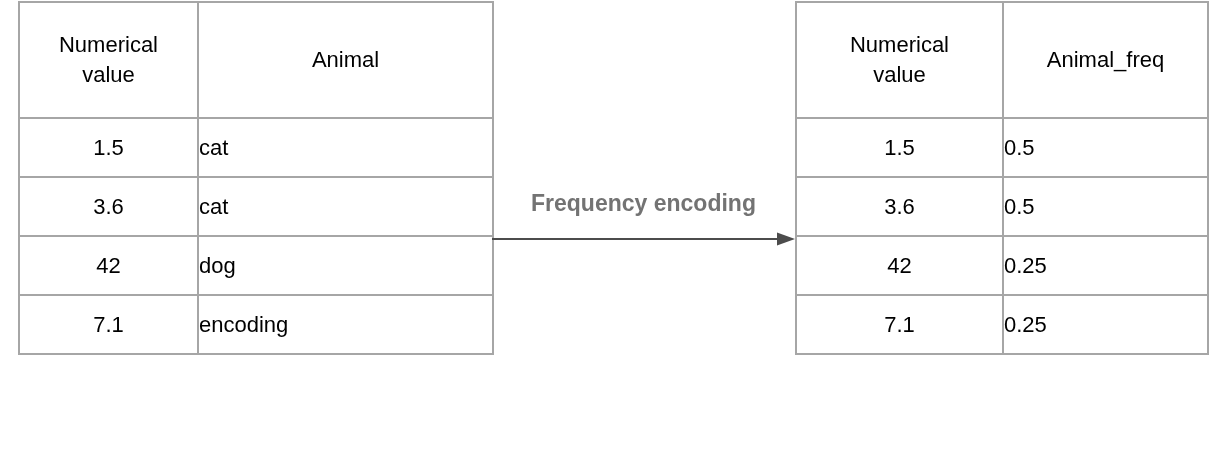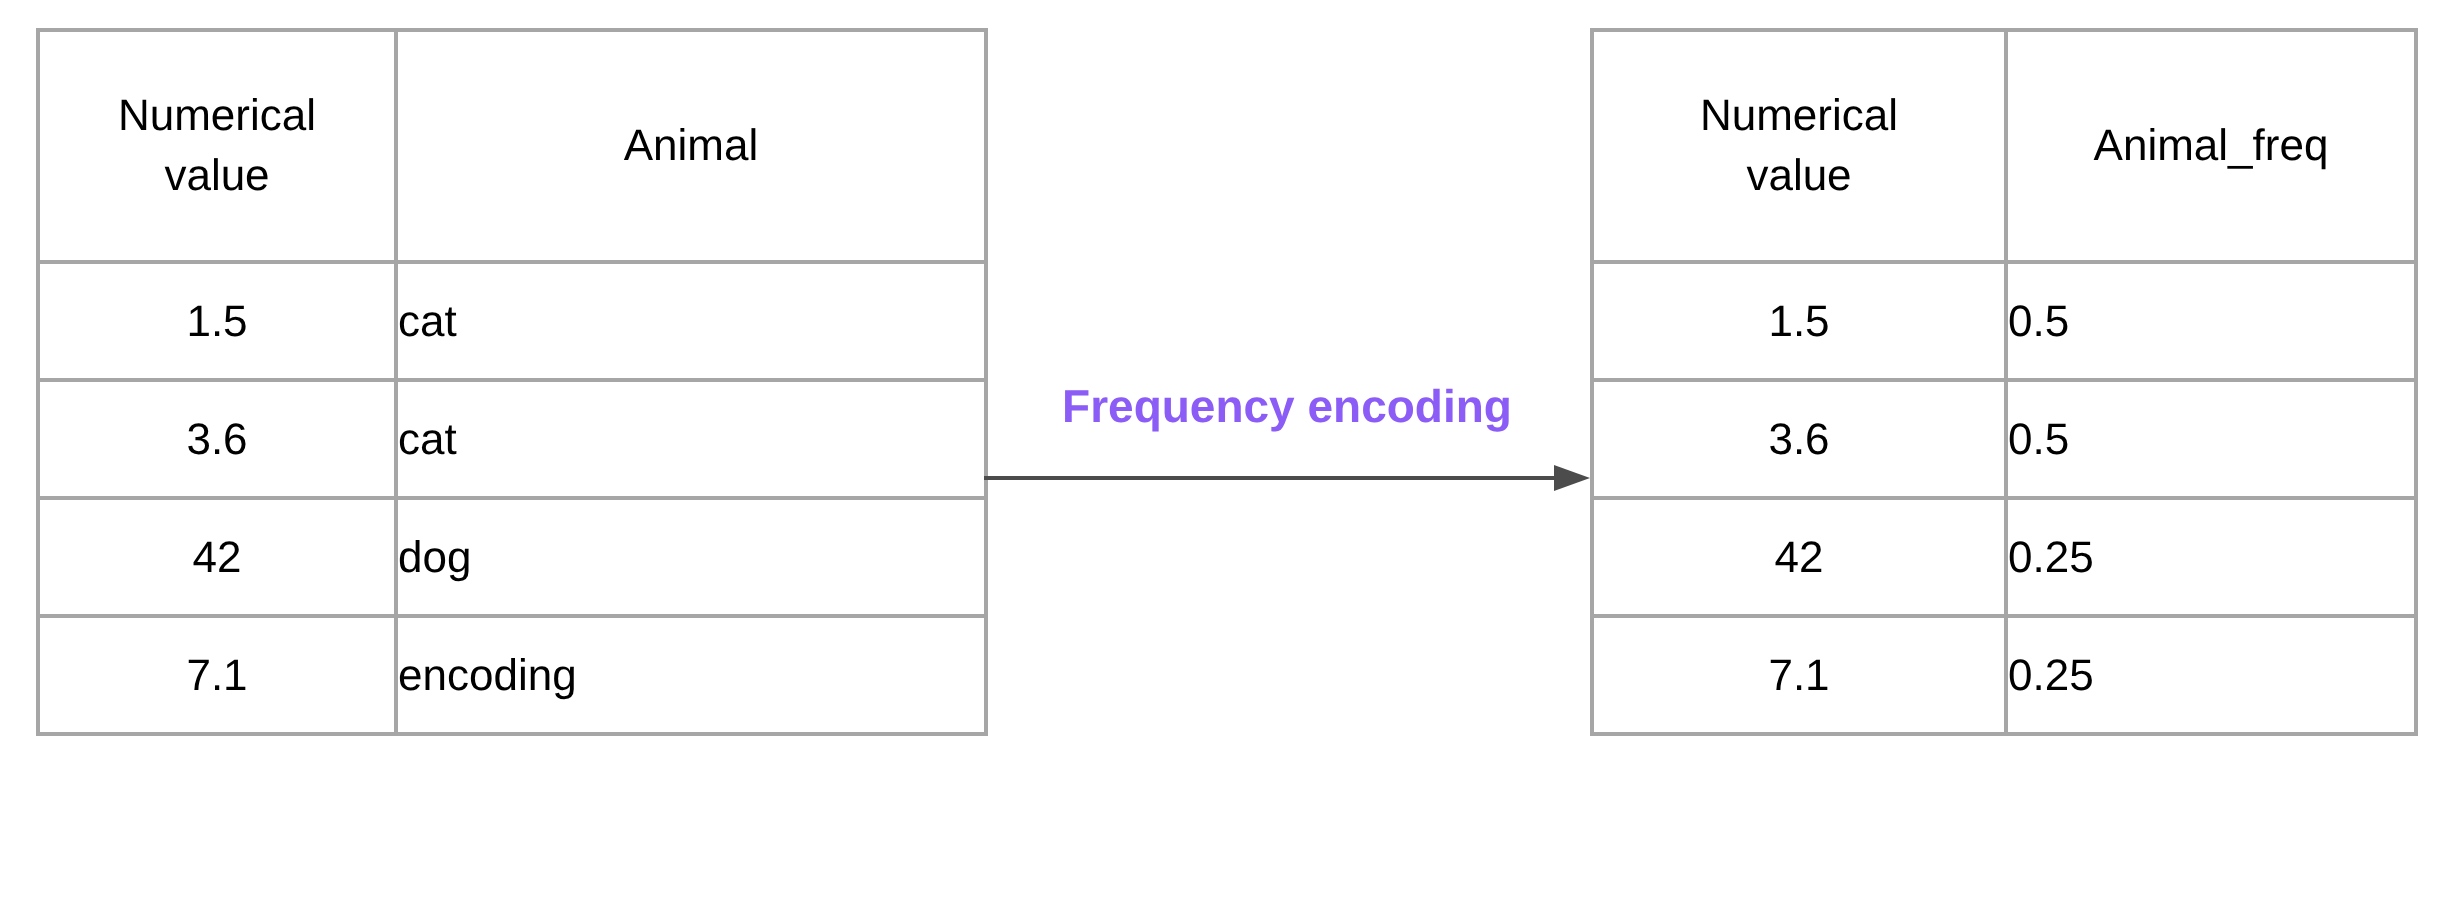--- a/index.html
+++ b/index.html
@@ -12,21 +12,21 @@
     position: relative;
     width: 1222px;
     height: 462px;
     background: #ffffff;
     overflow: hidden;
   }
 
   
   table.tbl {
     position: absolute;
-    top: 14px;
+    top: 1px;
     border-collapse: collapse;
     table-layout: fixed;
     background: #ffffff;
   }
   table.tbl-left  { left: 18px;  }
   table.tbl-right { left: 795px; }
 
   table.tbl th, table.tbl td {
     border: 2px solid #a6a6a6;
     font-size: 22px;
@@ -51,21 +51,21 @@
   .connector {
     position: absolute;
     left: 492px;
     top: 188px;
     width: 303px;
     text-align: center;
   }
   .arrow-label {
     font-size: 23px;
     font-weight: 700;
-    color: #8b5cf6;
+    color: #737373;
     line-height: 30px;
     white-space: nowrap;
   }
   .arrow-svg {
     display: block;
     margin-top: 12px;
   }
 </style>
 </head>
 <body>

